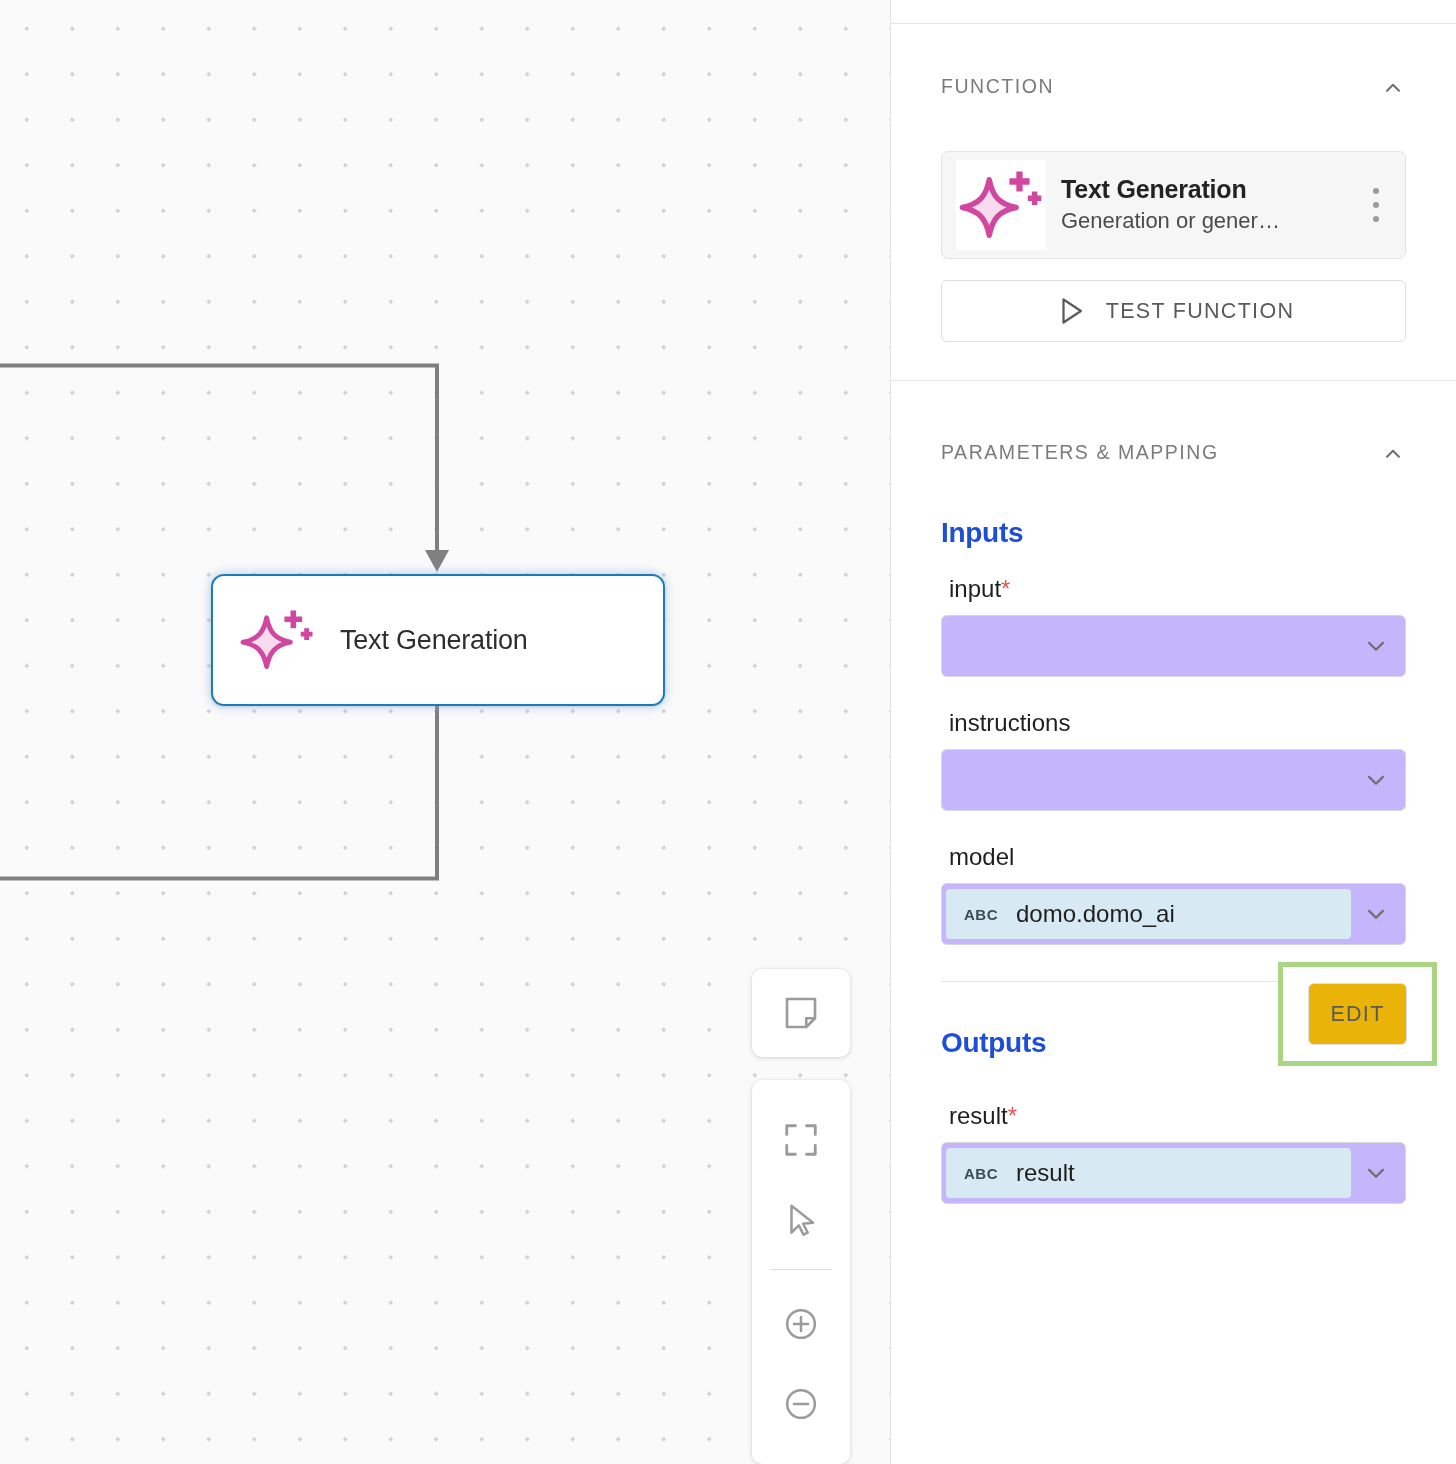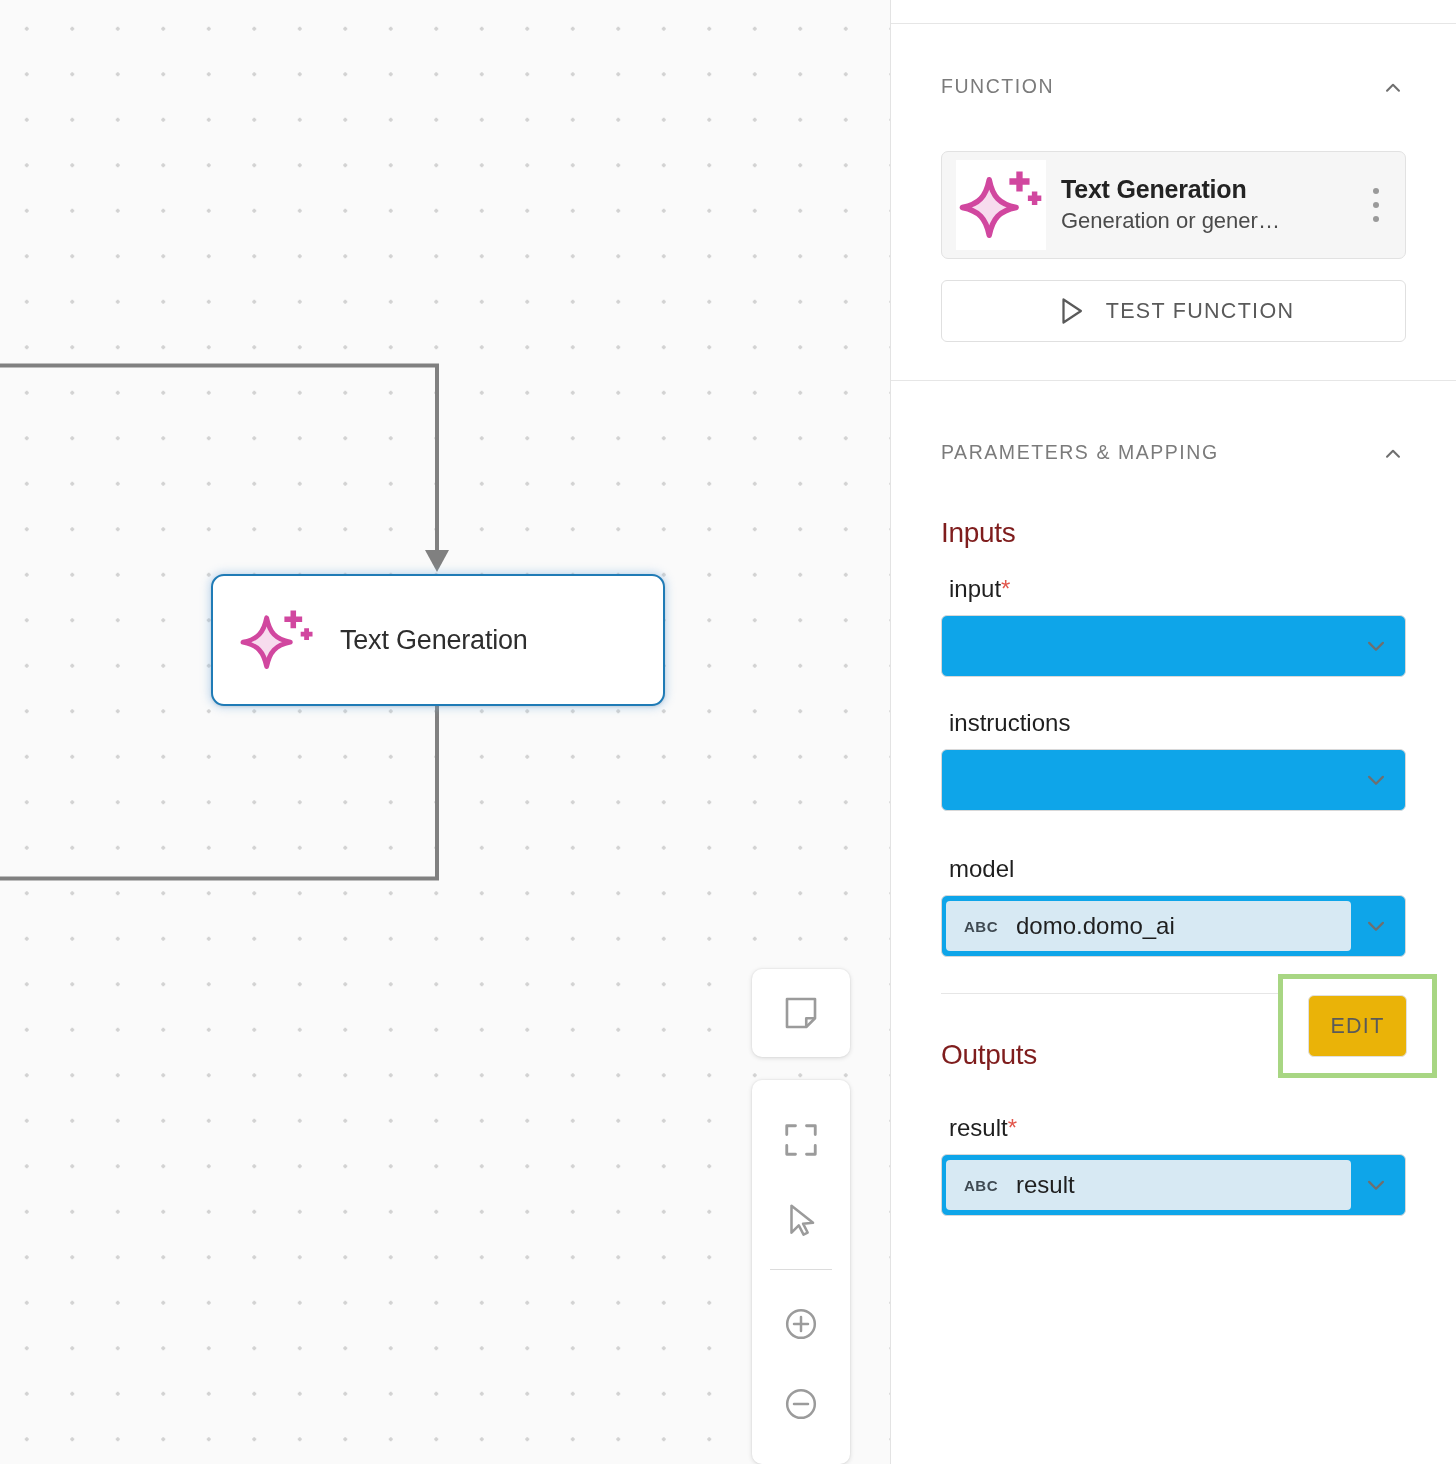--- a/index.html
+++ b/index.html
@@ -108,31 +108,31 @@
     border: 1px solid #e0e0e0;
     border-radius: 6px;
     display: flex; align-items: center; justify-content: center;
     gap: 17px;
     cursor: pointer;
   }
   .test-btn span { font-size: 21.5px; letter-spacing: 1.3px; color: #5a5a5a; text-transform: uppercase; }
 
   .panel-divider { height: 1px; background: #e6e6e6; margin: 38px 0 0 0; }
 
-  .h-group { font-size: 28px; font-weight: normal; color: #7f1d1d; letter-spacing: -0.3px; }
+  .h-group { font-size: 28px; font-weight: bold; color: #1d4ed8; letter-spacing: -0.3px; }
 
   .field { margin-top: 26px; }
   .field-label { font-size: 24px; color: #1f1f1f; padding-left: 8px; }
   .req { color: #e2574c; }
   .select {
     margin-top: 12px;
     height: 62px;
     border: 1px solid #d8d8d8;
     border-radius: 6px;
-    background: #0ea5e9;
+    background: #c4b5fd;
     display: flex; align-items: center;
     padding: 0 14px 0 0;
     cursor: pointer;
   }
   .select .fill { flex: 1 1 auto; display: flex; align-items: center; height: 100%; padding-left: 2px; }
   .chip {
     margin: 4px 0 4px 4px;
     height: 50px;
     flex: 1 1 auto;
     background: #d7e9f3;
@@ -295,21 +295,21 @@
       <div class="field" style="margin-top:32px;">
         <div class="field-label"><span>instructions</span><span class="req"></span></div>
         <div class="select">
           <div class="fill"></div>
           <svg class="chev-down" viewBox="0 0 24 24">
             <path d="M6.5 9.5 L12 15 L17.5 9.5" fill="none" stroke="#6f6f6f" stroke-width="1.8" stroke-linecap="round" stroke-linejoin="round"></path>
           </svg>
         </div>
       </div>
 
-      <div class="field" style="margin-top:44px;">
+      <div class="field" style="margin-top:32px;">
         <div class="field-label"><span>model</span><span class="req"></span></div>
         <div class="select">
           <div class="chip">
             <span class="abc">ABC</span>
             <span class="chip-val">domo.domo_ai</span>
           </div>
           <svg class="chev-down" viewBox="0 0 24 24">
             <path d="M6.5 9.5 L12 15 L17.5 9.5" fill="none" stroke="#6f6f6f" stroke-width="1.8" stroke-linecap="round" stroke-linejoin="round"></path>
           </svg>
         </div>

